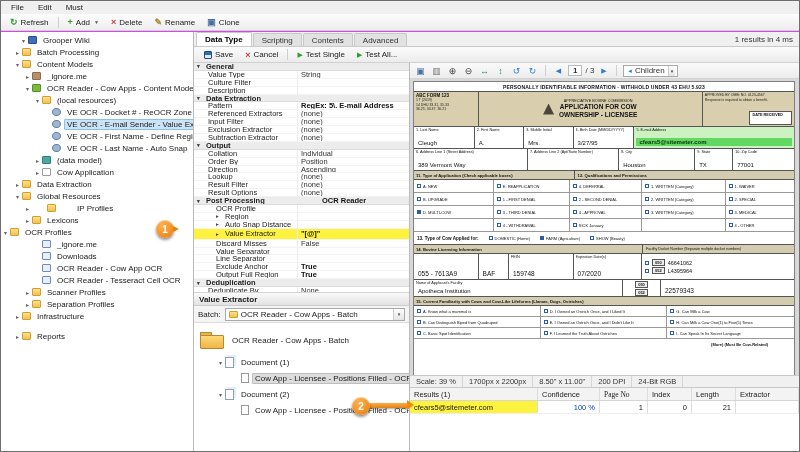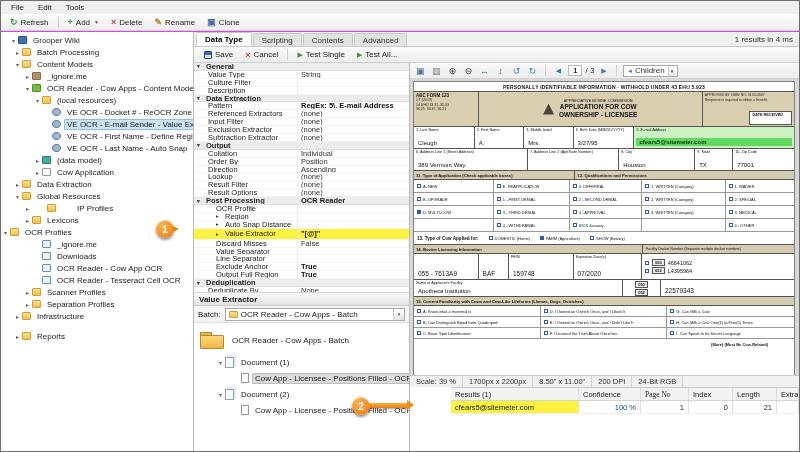--- a/index.html
+++ b/index.html
@@ -45,21 +45,21 @@
   .ai-play{color:#2e9e2e;font-size:7px;line-height:8px;}
 
   .split{flex:1;display:flex;min-height:0;}
   .leftpane{width:216px;border-right:1px solid #bbb;display:flex;flex-direction:column;background:#fff;flex:none;}
 
   
   .propgrid{height:230px;overflow:hidden;border-bottom:1px solid #d5d5d5;flex:none;}
   .prow{display:flex;height:7.9px;align-items:center;font-size:7.5px;border-bottom:1px solid #f3f3f3;}
   .plabel{width:104px;flex:none;padding-left:14px;display:flex;align-items:center;gap:2px;border-right:1px solid #ececec;height:100%;overflow:hidden;white-space:nowrap;color:#222;}
   .pvalue{flex:1;padding-left:3px;overflow:hidden;white-space:nowrap;height:100%;display:flex;align-items:center;color:#333;}
-  .prow.cat{background:#ececec;font-weight:bold;border-bottom:1px solid #dcdcdc;}
+  .prow.cat{background:#ececec;font-weight:bold;border-bottom:1px solid #dcdcdc;gap:21px;}
   .prow.cat .plabel{padding-left:3px;border-right:none;}
   .pexp{font-size:5.5px;color:#444;width:7px;flex:none;text-align:left;}
   .prow.hl{background:#fdf23d;height:11px;}
   .bold{font-weight:bold;color:#111;}
 
   .veheader{height:13px;background:linear-gradient(#fafafa,#e2e2e2);border-bottom:1px solid #ccc;font-weight:bold;font-size:8px;display:flex;align-items:center;padding-left:5px;flex:none;}
   .batchrow{height:17px;display:flex;align-items:center;padding:2px 4px;background:#f4f4f4;border-bottom:1px solid #ddd;font-size:8px;gap:4px;flex:none;}
   .combo{flex:1;height:13px;background:#fff;border:1px solid #aaa;display:flex;align-items:center;padding-left:3px;gap:3px;font-size:8px;overflow:hidden;white-space:nowrap;}
   .cfold{width:9px;height:7px;background:linear-gradient(#ffe08a,#f2c14e);border:1px solid #cf9f35;border-radius:1px;flex:none;}
   .cdd{margin-left:auto;width:11px;height:100%;background:linear-gradient(#fefefe,#e4e4e4);border-left:1px solid #ccc;display:flex;align-items:center;justify-content:center;font-size:5px;color:#444;flex:none;}
@@ -131,21 +131,21 @@
   .l2a{width:55%;border-right:1px solid #555;padding:1px 2px;display:flex;flex-direction:column;}
   .l2b{width:10%;border-right:1px solid #555;display:flex;flex-direction:column;align-items:center;justify-content:center;gap:1px;}
   .l2c{flex:1;display:flex;align-items:flex-end;padding:1px 4px 2px;}
   .f-fam{display:flex;height:11px;border-bottom:1px solid #999;flex:none;}
   .f-fam .f-cb{width:33.34%;}
   .f-foot{font-size:4px;height:10px;display:flex;align-items:center;justify-content:flex-end;padding-right:26px;font-weight:bold;flex:none;}
 
   .statusbar{height:12px;background:#f0f0f0;border-top:1px solid #c9c9c9;display:flex;align-items:center;font-size:7.5px;color:#333;flex:none;}
   .sseg{padding:0 6px;border-right:1px solid #d5d5d5;height:100%;display:flex;align-items:center;white-space:nowrap;}
 
-  .results{height:64px;border-top:1px solid #c9c9c9;background:#fff;flex:none;display:flex;flex-direction:column;margin-left:41px;}
+  .results{height:64px;border-top:1px solid #c9c9c9;background:#fff;flex:none;display:flex;flex-direction:column;}
   .rheader{display:flex;height:13px;background:#f3f3f3;border-bottom:1px solid #d5d5d5;font-size:7.5px;color:#222;flex:none;}
   .rcell{border-right:1px solid #ddd;display:flex;align-items:center;padding:0 4px;overflow:hidden;white-space:nowrap;}
   .rrow{display:flex;height:13px;font-size:7.5px;border-bottom:1px solid #eee;flex:none;}
   .rfiller{flex:1;background:#fff;}
   .num{justify-content:flex-end;}
   .conf{color:#0645ad;justify-content:flex-end;}
   .valhl{background:#fdf23d;}
 
   
   .callout{position:absolute;width:18px;height:18px;border-radius:50%;background:radial-gradient(circle at 35% 30%,#fcb24d,#f28a1e 70%,#d97410);box-shadow:0 2px 3px rgba(0,0,0,.45),inset 0 1px 1px rgba(255,255,255,.5);color:#fff;font-weight:bold;font-size:10px;display:flex;align-items:center;justify-content:center;z-index:60;}
@@ -155,21 +155,21 @@
   .arrow2{position:absolute;left:368px;top:402px;width:38px;height:5px;background:linear-gradient(#fcae49,#e5800f);box-shadow:0 1px 2px rgba(0,0,0,.35);z-index:59;}
   .arrow2::after{content:"";position:absolute;right:-7px;top:-3px;width:0;height:0;border-top:5.5px solid transparent;border-bottom:5.5px solid transparent;border-left:7px solid #ef8c15;}
 </style>
 </head>
 <body>
 
 <div class="app">
   <div class="menubar" id="menubar">
       <span class="mi">File</span>
       <span class="mi">Edit</span>
-      <span class="mi">Tools</span>
+      <span class="mi">Must</span>
     </div>
   <div class="toolbar" id="toolbar">
       <div class="tbtn">
         <span class="g" style="color: rgb(46, 158, 46);">↻</span>
         <span>Refresh</span>
       </div>
       <span class="tsep"></span>
       <div class="tbtn">
         <span class="g" style="color: rgb(46, 158, 46);">+</span>
         <span>Add</span>
@@ -184,21 +184,21 @@
         <span>Rename</span>
       </div>
       <div class="tbtn">
         <span class="g" style="color: rgb(74, 111, 165);">▣</span>
         <span>Clone</span>
       </div>
     </div>
 
   <div class="body">
     <div class="treepanel" id="treepanel">
-        <div class="trow" style="padding-left: 8px;">
+        <div class="trow" style="padding-left: 18px;">
           <span class="texp">▾</span>
           <span class="ticon ic-book"></span>
           <span class="tlabel">Grooper Wiki</span>
         </div>
         <div class="trow" style="padding-left: 12px;">
           <span class="texp">▸</span>
           <span class="ticon ic-folder"></span>
           <span class="tlabel">Batch Processing</span>
         </div>
         <div class="trow" style="padding-left: 12px;">

